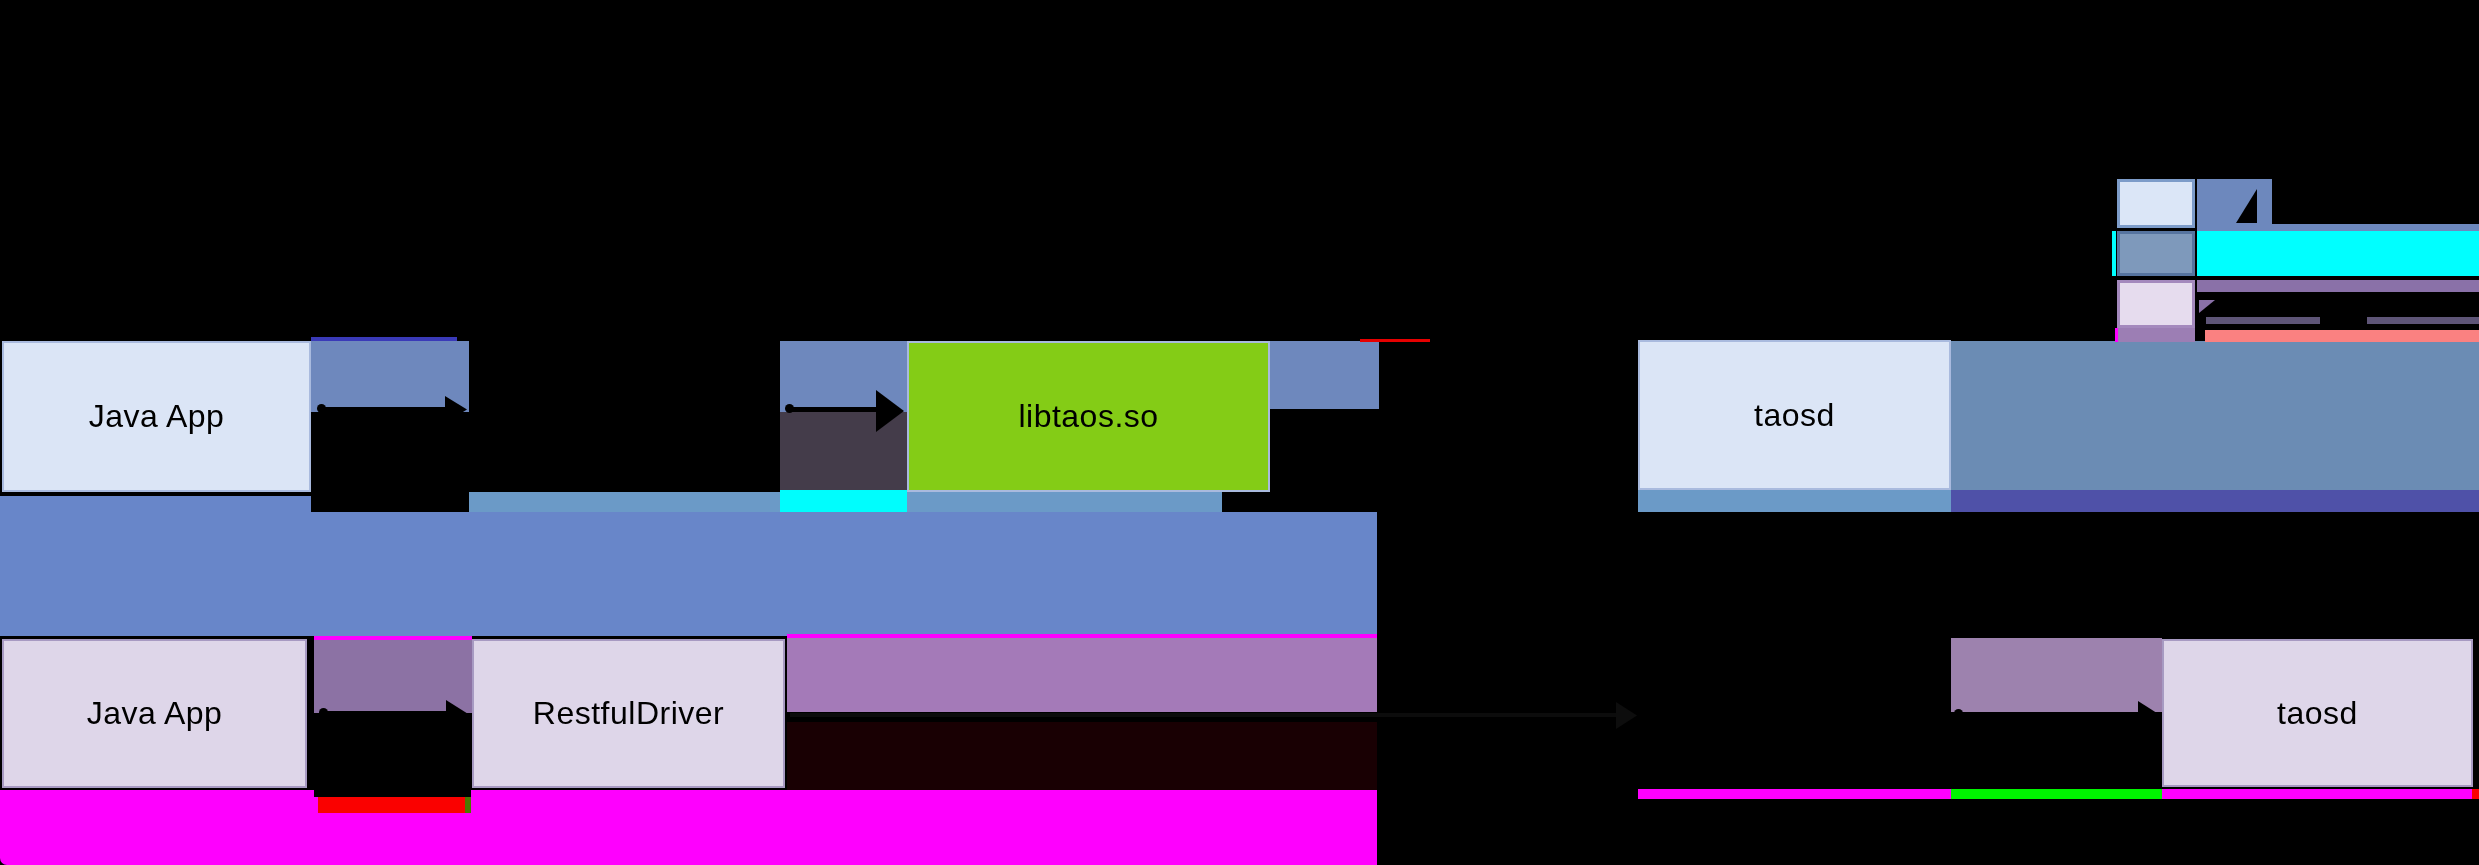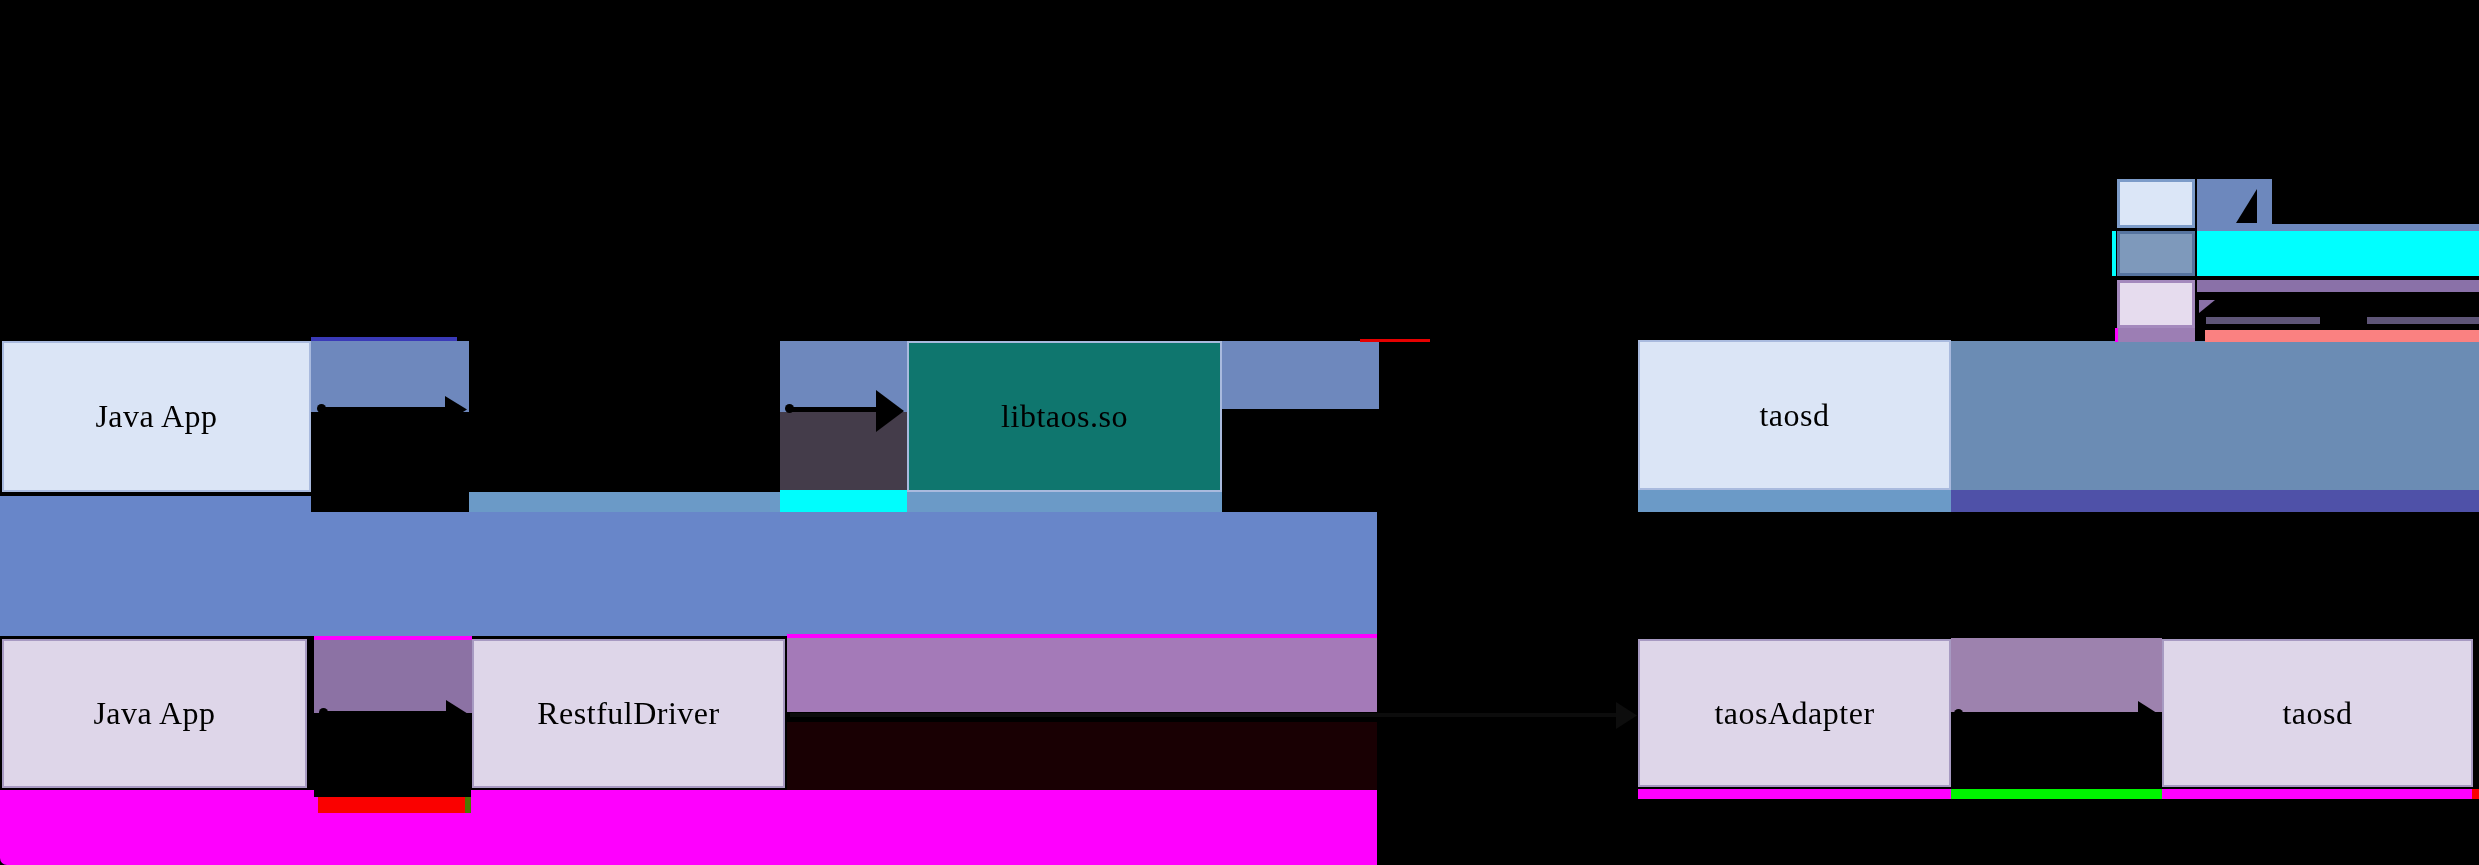--- a/index.html
+++ b/index.html
@@ -1,21 +1,21 @@
 <!DOCTYPE html>
 <html><head>
 <meta charset="utf-8">
 <style>
   html,body{margin:0;padding:0;background:#000;}
   #stage{
     position:relative;
     width:2479px;height:865px;
     background:#000;
     overflow:hidden;
-    font-family:Liberation Serif, serif;
+    font-family:Liberation Sans, sans-serif;
     border-radius:7px;
   }
   .abs{position:absolute;}
   .node{
     position:absolute;
     display:flex;align-items:center;justify-content:center;
     color:#000;font-size:32px;letter-spacing:0.5px;
     box-sizing:border-box;
   }
   .node-top{border:2px solid #a9bade;}
@@ -45,21 +45,21 @@
 
   <div class="abs" style="left: 1222px; top: 341px; width: 157px; height: 71px; background-color: rgb(110, 136, 189);"></div>
   <div class="abs" style="left: 1222px; top: 409px; width: 396px; height: 5px; background-color: rgb(0, 0, 0);"></div>
   <div class="abs arrowhead" style="left:1616px;top:398px;width:21px;height:27px;"></div>
 
   <div class="abs" style="left: 1360px; top: 339px; width: 70px; height: 3px; background-color: rgb(230, 0, 0);"></div>
 
   <div class="node node-top" style="left: 2px; top: 341px; width: 309px; height: 151px; background-color: rgb(219, 229, 246);">
     <span>Java App</span>
   </div>
-  <div class="node node-top" style="left: 907px; top: 341px; width: 315px; height: 151px; background-color: #0f766e;">
+  <div class="node node-top" style="left: 907px; top: 341px; width: 363px; height: 151px; background-color: #84cc16;">
     <span>libtaos.so</span>
   </div>
 
   <div class="abs" style="left: 469px; top: 492px; width: 311px; height: 20px; background-color: rgb(107, 154, 199);"></div>
   <div class="abs" style="left: 907px; top: 492px; width: 315px; height: 20px; background-color: rgb(107, 154, 199);"></div>
 
   <div class="abs" style="left: 0px; top: 496px; width: 311px; height: 40px; background-color: rgb(104, 134, 201);"></div>
   <div class="abs" style="left: 0px; top: 512px; width: 1377px; height: 124px; background-color: rgb(104, 134, 201);"></div>
 
   <div class="abs" style="left: 1951px; top: 341px; width: 528px; height: 149px; background-color: rgb(107, 140, 180);"></div>
@@ -115,23 +115,20 @@
   <div class="abs" style="left: 0px; top: 790px; width: 1377px; height: 75px; background-color: rgb(254, 0, 254);"></div>
   <div class="abs" style="left:314px;top:788px;width:157px;height:9px;background:#000;"></div>
   <div class="abs" style="left: 318px; top: 797px; width: 147px; height: 16px; background-color: rgb(250, 1, 0);"></div>
   <div class="abs" style="left: 465px; top: 797px; width: 6px; height: 16px; background-color: rgb(76, 122, 0);"></div>
 
   <div class="abs" style="left:1951px;top:638px;width:211px;height:74px;background:#9d82ae;"></div>
   <div class="abs dot" style="left:1954px;top:709px;width:9px;height:9px;"></div>
   <div class="abs" style="left: 1959px; top: 712px; width: 181px; height: 5px; background-color: rgb(0, 0, 0);"></div>
   <div class="abs arrowhead" style="left:2138px;top:701px;width:22px;height:28px;"></div>
 
-  <div class="node node-bottom" style="left: 1638px; top: 639px; width: 313px; height: 148px; background-color: rgb(222, 214, 233);">
-    <span>taosAdapter</span>
-  </div>
   <div class="node node-bottom" style="left: 2162px; top: 639px; width: 311px; height: 148px; background-color: rgb(222, 214, 233);">
     <span>taosd</span>
   </div>
 
   <div class="abs" style="left: 1638px; top: 789px; width: 313px; height: 10px; background-color: rgb(254, 0, 254);"></div>
   <div class="abs" style="left: 1951px; top: 789px; width: 211px; height: 10px; background-color: rgb(0, 244, 0);"></div>
   <div class="abs" style="left: 2162px; top: 789px; width: 310px; height: 10px; background-color: rgb(254, 0, 254);"></div>
   <div class="abs" style="left: 2472px; top: 789px; width: 7px; height: 10px; background-color: rgb(250, 1, 0);"></div>
 
 </div>

